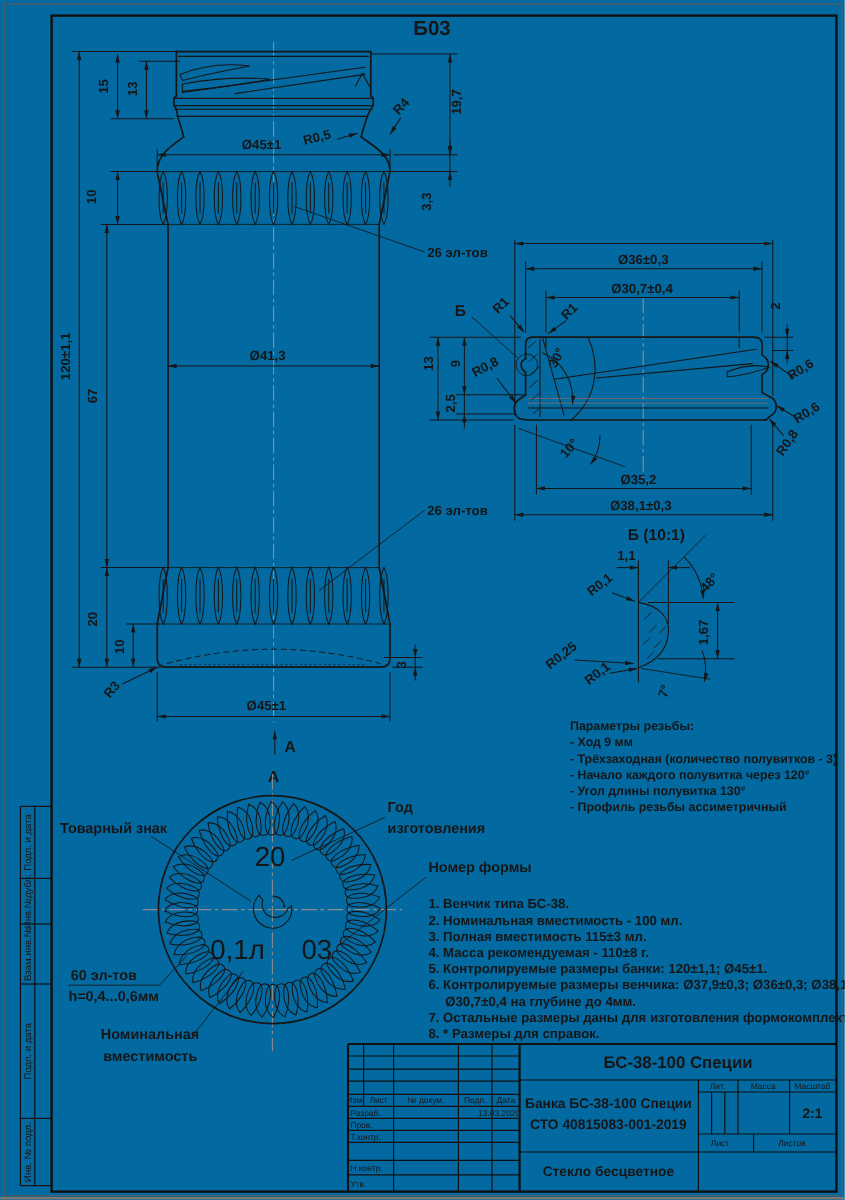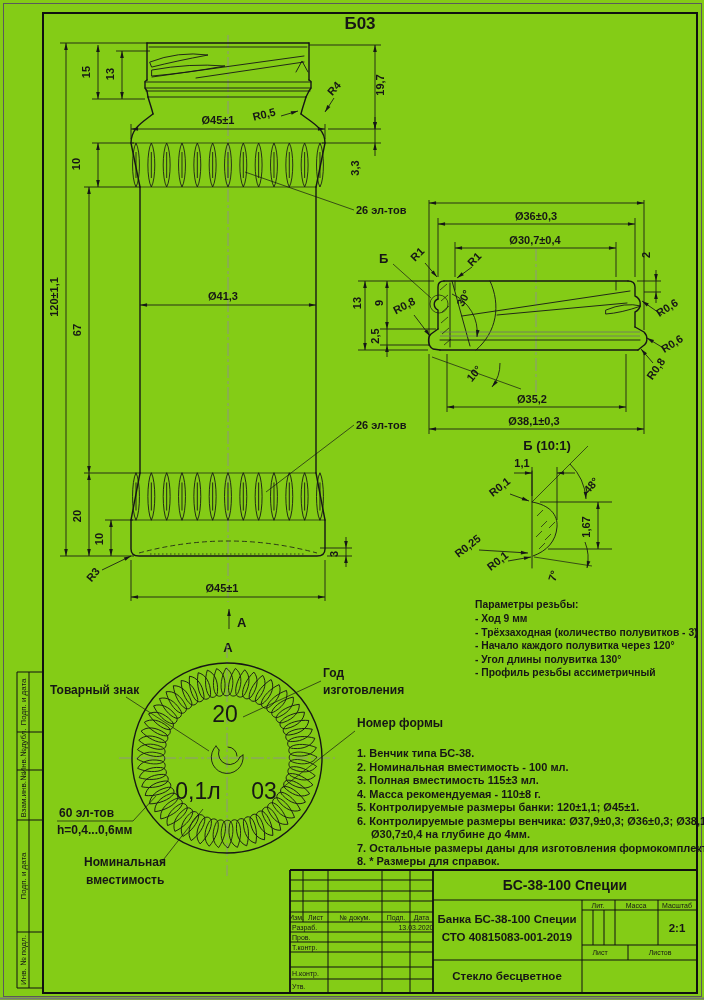--- a/index.html
+++ b/index.html
@@ -1,16 +1,16 @@
 <!DOCTYPE html>
 <html><head>
 <meta charset="utf-8">
 <style>
   html,body{margin:0;padding:0;background:#e8e8e8;}
-  .page{position:relative;width:704px;height:1000px;background:#84cc16;overflow:hidden;
+  .page{position:relative;width:704px;height:1000px;background:#0369a1;overflow:hidden;
         font-family:"Liberation Sans",sans-serif;text-align:right;}
   svg text{font-family:"Liberation Sans",sans-serif;fill:#161616;}
   .t17{font-size:17px;font-weight:700}
   .t13{font-size:13px;font-weight:700}
   .t12{font-size:12px;font-weight:600}
   .t11{font-size:11px;font-weight:600}
   .t10{font-size:10.3px;font-weight:600}
   .t8{font-size:8px;font-weight:400}
   .t7{font-size:7px;font-weight:400}
   .t14b{font-size:14px;font-weight:700}

